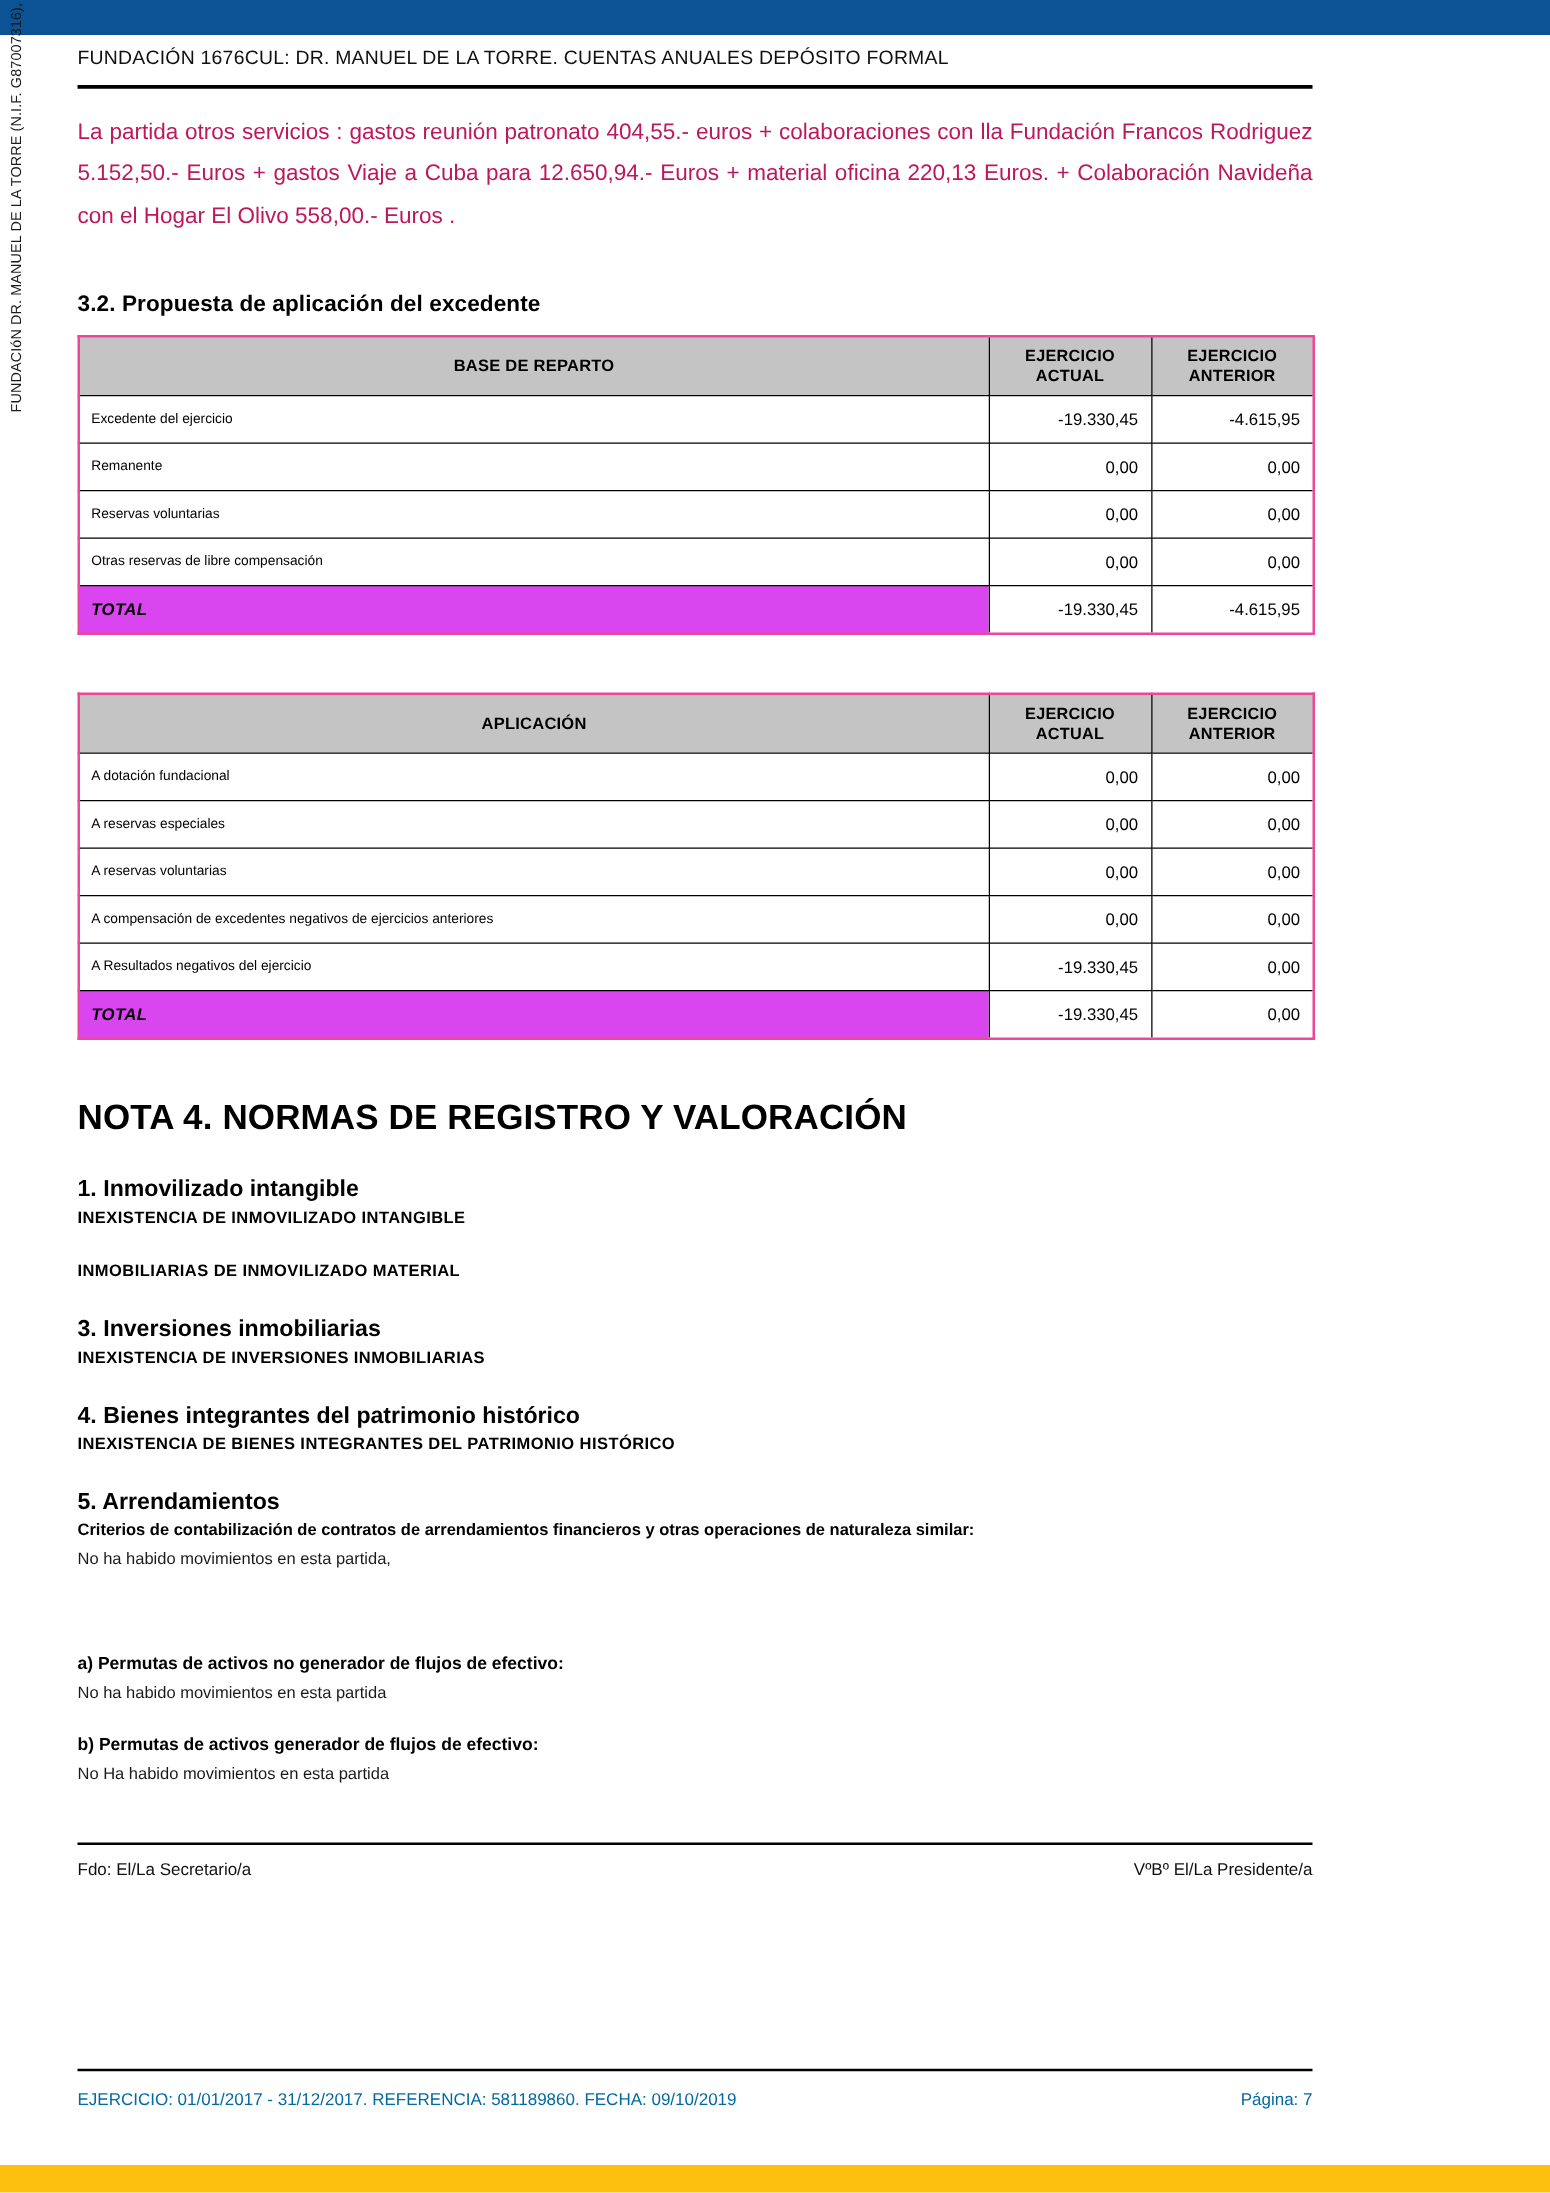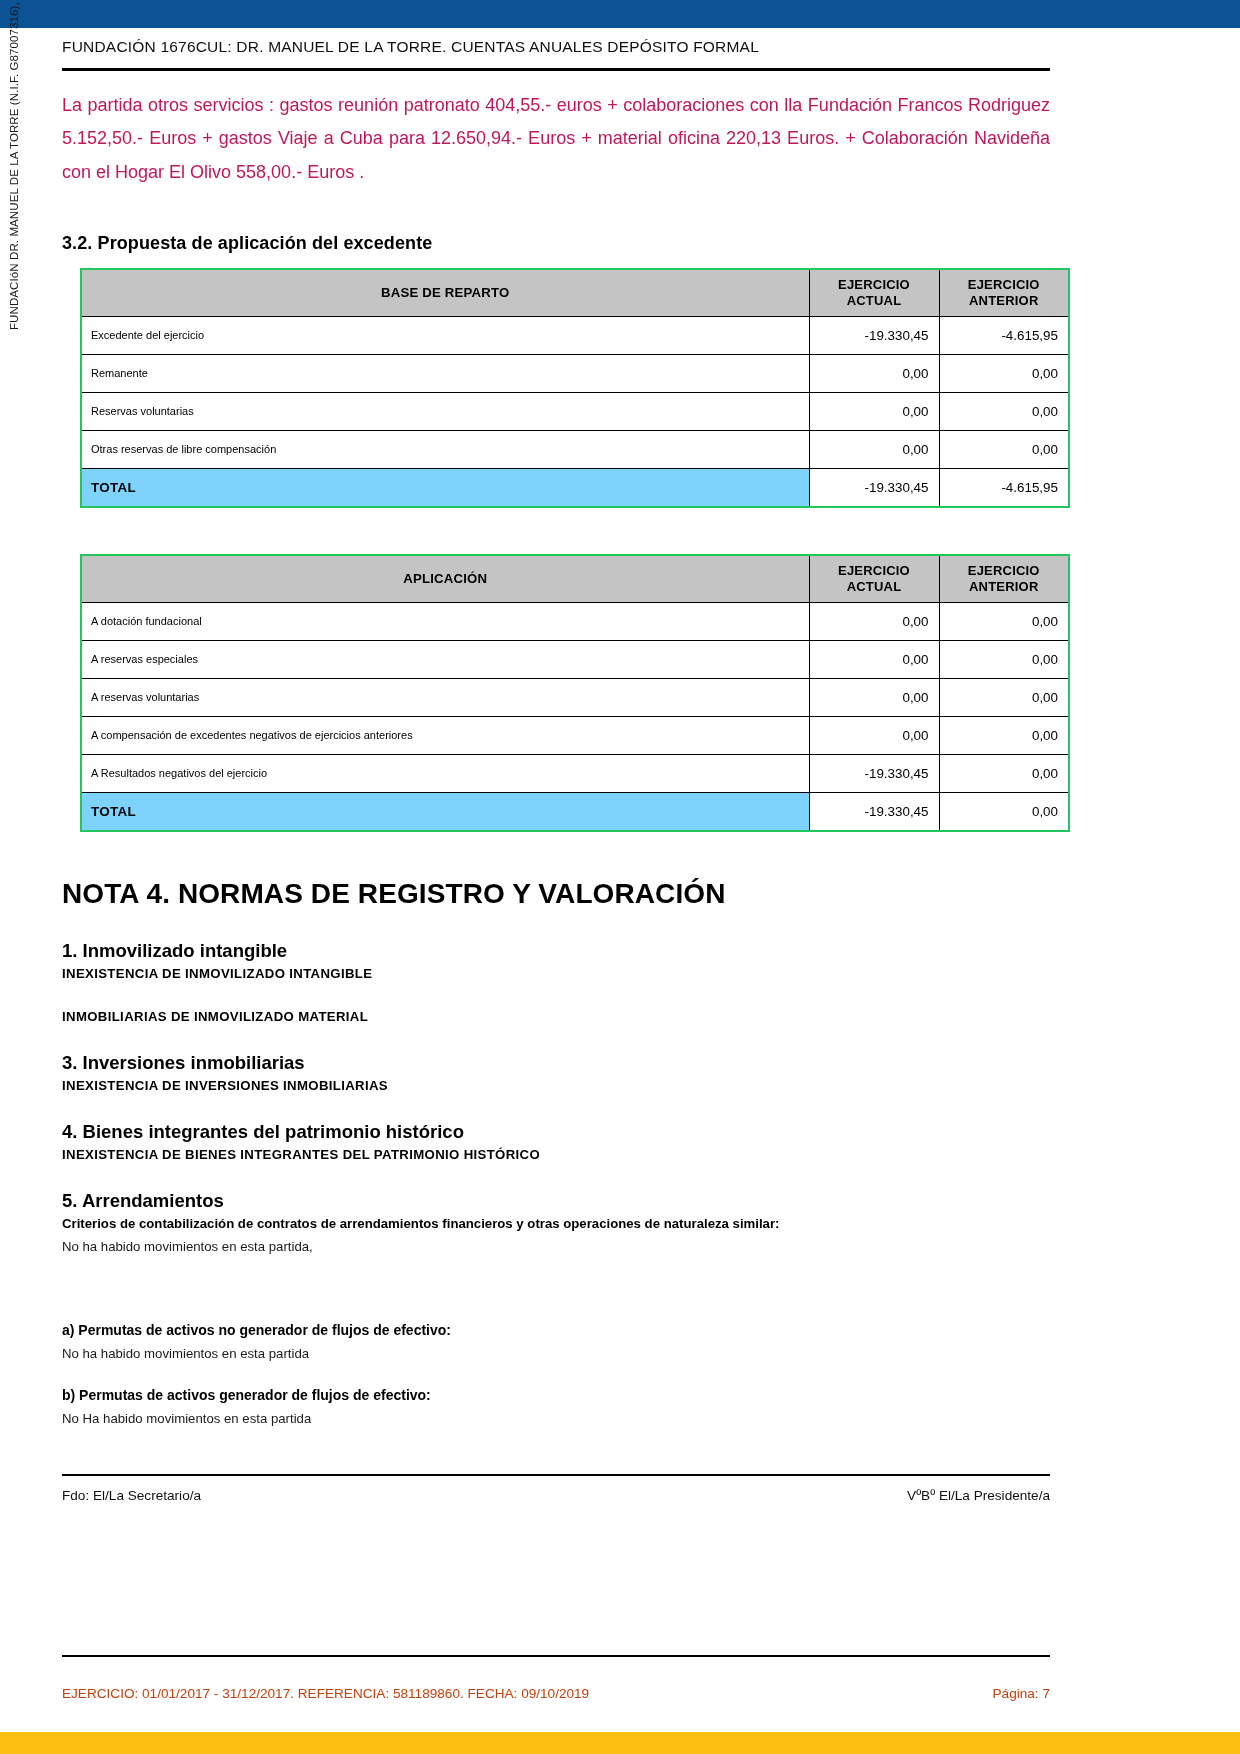--- a/index.html
+++ b/index.html
@@ -78,22 +78,21 @@
     font-weight: bold;
     margin: 44px 0 14px 0;
     letter-spacing: 0.1px;
   }
 
   
   table.fin {
     border-collapse: collapse;
     width: 988px;
     table-layout: fixed;
-    border: 2px solid #22c55e;
-    margin-left: 18px;
+    border: 2px solid #ec4899;
   }
   table.fin th, table.fin td {
     border: 1px solid #000;
     padding: 0;
     vertical-align: middle;
   }
   table.fin thead th {
     background: #c4c4c4;
     font-size: 13px;
     font-weight: bold;
@@ -108,24 +107,25 @@
     height: 37px;
     padding-left: 9px;
     text-align: left;
   }
   table.fin tbody td.cell-num {
     font-size: 13.4px;
     text-align: right;
     padding-right: 10px;
   }
   table.fin tbody tr.total-row td.cell-label {
-    background: #7dd3fc;
+    background: #d946ef;
     font-weight: bold;
     font-size: 13.4px;
     letter-spacing: 0.3px;
+    font-style: italic;
   }
   table.fin tbody tr.total-row td.cell-num {
     background: #ffffff;
   }
   col.c-label { width: 728px; }
   col.c-num   { width: 130px; }
 
   .table-gap { height: 46px; }
 
   
@@ -186,22 +186,22 @@
     top: 1655px;
     width: 988px;
   }
   .footer-rule {
     border-top: 2px solid #000;
   }
   .footer-row {
     display: flex;
     justify-content: space-between;
     font-size: 13.6px;
-    padding-top: 29px;
-    color: #c2410c;
+    padding-top: 15px;
+    color: #0369a1;
   }
 </style>
 </head>
 <body>
 
 <div class="top-band"></div>
 <div class="bottom-band"></div>
 
 <div class="side-note">FUNDACIóN DR. MANUEL DE LA TORRE (N.I.F. G87007316), inscrita en el Registro de Fundaciones de competencia estatal con el nº 1676 por Orden Ministerial de 27 de agosto de 2014</div>
 

